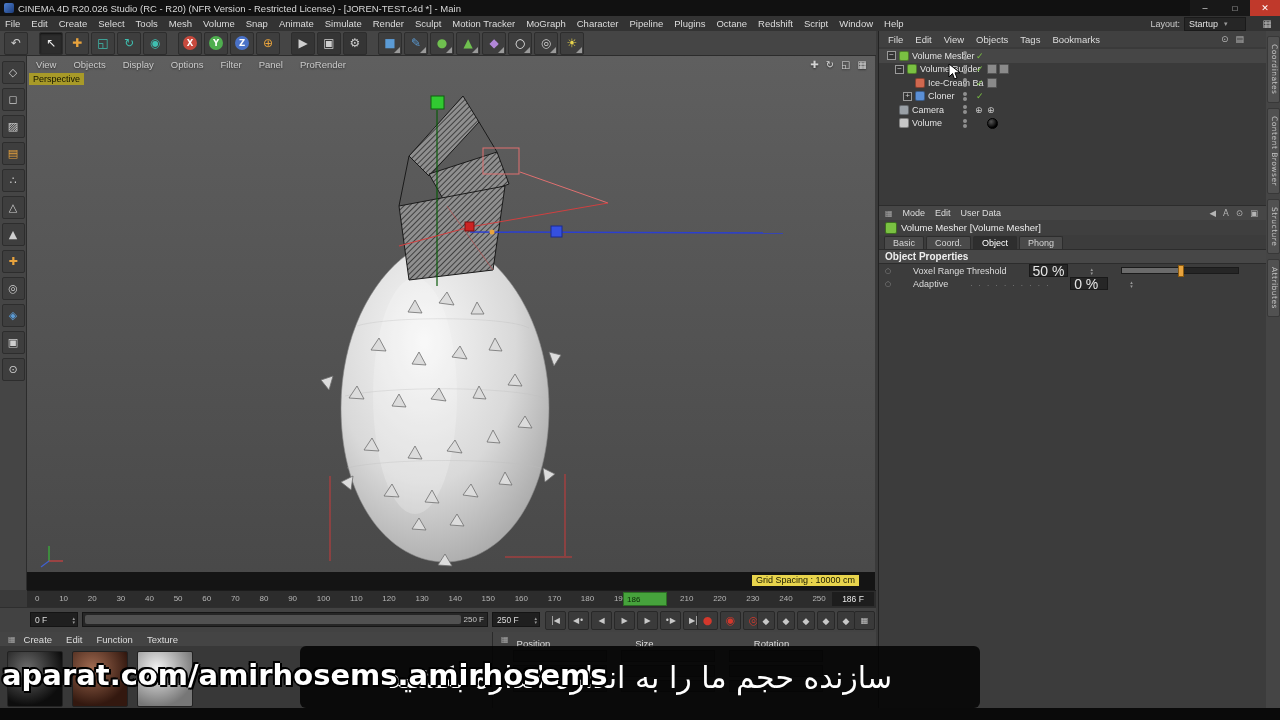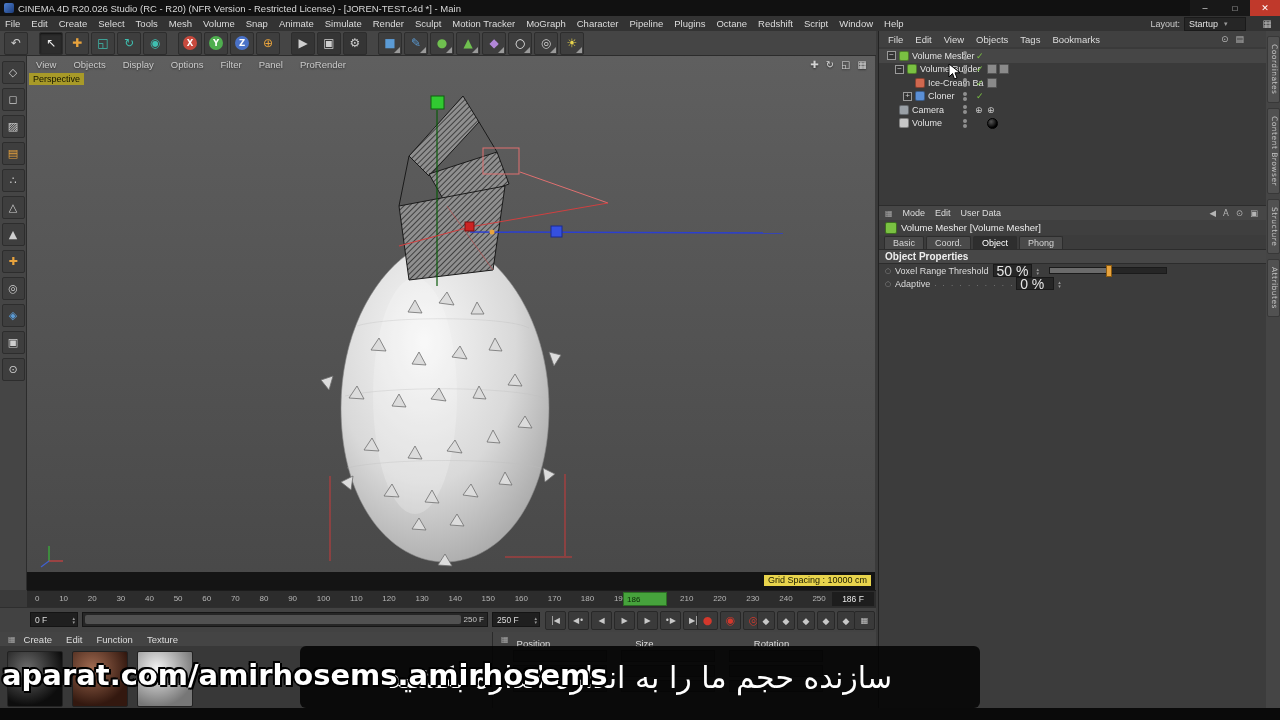--- a/index.html
+++ b/index.html
@@ -57,21 +57,21 @@
   
   .viewport{position:absolute;left:27px;top:56px;width:848px;height:534px;background:#555;overflow:hidden}
   .viewport svg{position:absolute;left:0;top:0}
   .vp-menus{position:absolute;top:3px;left:9px;display:flex;gap:17px;font-size:9.5px;color:#e4e4e4;
         opacity:.8;text-shadow:0 1px 2px rgba(0,0,0,.7)}
   .vp-view-icons{position:absolute;top:3px;right:8px;display:flex;gap:7px;color:#e0e0e0;font-size:10px;
         opacity:.9;text-shadow:0 1px 2px rgba(0,0,0,.6)}
   .vp-cam-label{position:absolute;top:17px;left:2px;background:#a89a28;color:#141400;font-size:9px;
         line-height:12px;padding:0 4px}
   .vp-bottom{position:absolute;left:0;bottom:0;width:100%;height:18px;background:#141414}
-  .vp-grid{position:absolute;right:4px;top:3px;background:#e8d44c;color:#1a1a00;font-size:9px;
+  .vp-grid{position:absolute;right:16px;top:3px;background:#e8d44c;color:#1a1a00;font-size:9px;
         line-height:11px;padding:0 4px}
 
   
   .rdock{position:absolute;left:878px;top:31px;width:388px;height:677px;background:#3c3c3c;
         border-left:1px solid #222;box-sizing:border-box}
   .om-menu{height:16px;background:#404040;display:flex;align-items:center;gap:12px;font-size:9.5px;
         color:#ddd;padding-left:9px;position:relative}
   .om-menu .right-ics{position:absolute;right:22px;display:flex;gap:7px;color:#b5b5b5;font-size:9px}
   .om-tree{height:158px;background:#3a3a3a;padding-top:2px;box-sizing:border-box}
   .om-row{position:relative;height:13.5px;display:flex;align-items:center;font-size:9px;color:#e2e2e2;
@@ -101,21 +101,21 @@
   .am-bar .right-ics{position:absolute;right:8px;display:flex;gap:7px;color:#b5b5b5;font-size:8.5px}
   .am-title{height:15px;display:flex;align-items:center;gap:4px;font-size:9.5px;color:#ececec;
         padding-left:6px;background:#3f3f3f}
   .am-ic{width:10px;height:10px;border-radius:2px;background:#7ac142;border:1px solid #3c6e1e}
   .am-tabs{height:14px;display:flex;gap:2px;padding-left:5px;align-items:flex-end}
   .atab{font-size:9px;color:#d5d5d5;background:#4a4a4a;border:1px solid #2d2d2d;border-bottom:none;
         padding:0 8px;height:12px;display:flex;align-items:center;border-radius:2px 2px 0 0}
   .atab.active{background:#2e2e2e;color:#fff}
   .am-section{height:13px;background:#474747;border-top:1px solid #2c2c2c;border-bottom:1px solid #2c2c2c;
         font-size:10px;color:#eee;display:flex;align-items:center;padding-left:6px;font-weight:bold}
-  .prop-row{height:13px;display:flex;align-items:center;font-size:9px;color:#ddd;padding-left:6px;gap:4px}
+  .prop-row{height:13px;display:flex;align-items:center;font-size:9px;color:#ddd;padding-left:6px;gap:22px}
   .bullet{color:#999;font-size:7px}
   .bullet::before{content:"○"}
   .prop-label{white-space:nowrap}
   .leader{flex:0 0 auto;overflow:hidden;color:#8f8f8f;font-size:8px;letter-spacing:2px;white-space:nowrap;width:78px}
   .leader::after{content:". . . . . . . . . . . . . . . ."}
   .vfld{min-width:30px;height:11px;background:#262626;border:1px solid #191919;color:#e6e6e6;
         font-size:14px;display:flex;align-items:center;padding:0 3px}
   .spin{display:flex;flex-direction:column;justify-content:center;color:#9a9a9a;font-size:5px;line-height:4px}
   .spin::before{content:"▴"}
   .spin::after{content:"▾"}

